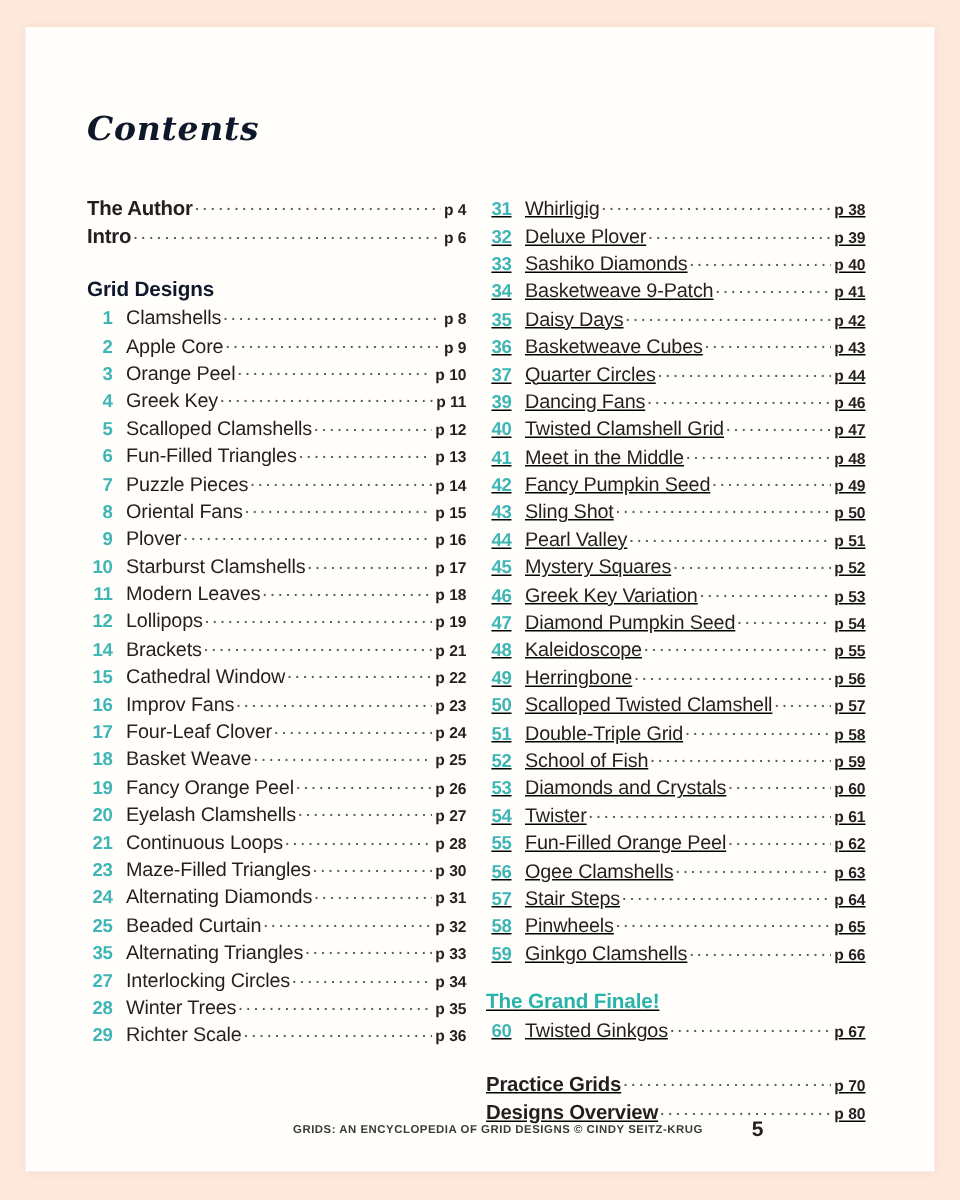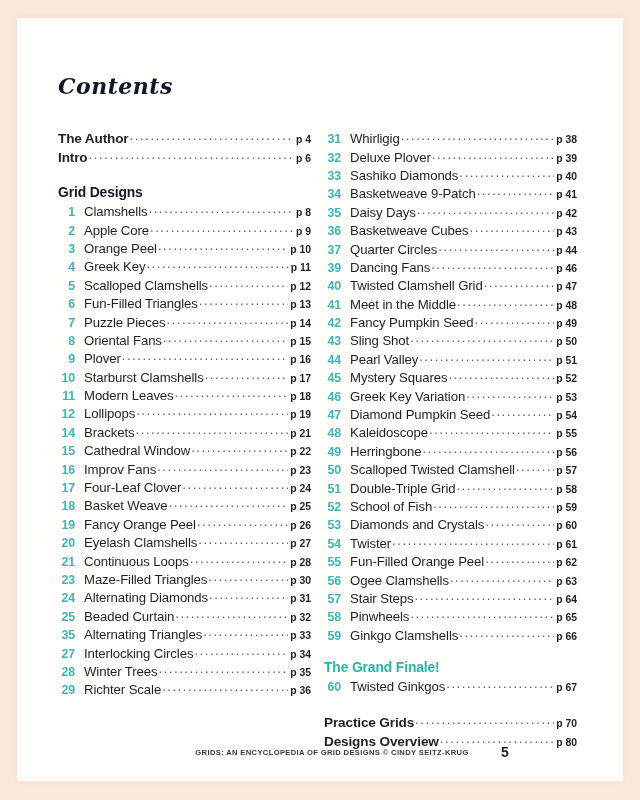--- a/index.html
+++ b/index.html
@@ -38,21 +38,21 @@
     color: #0f172a;
     white-space: nowrap;
   }
 
   
   .column {
     position: absolute;
     top: 112px;
   }
   #col-left  { left: 41px;  width: 253px; }
-  #col-right { left: 307px; width: 253px; }
+  #col-right { left: 307px; width: 253px; text-decoration: underline; }
 
   
   #col-divider {
     position: absolute;
     left: 296px;
     top: 112px;
     width: 1px;
     height: 0px;
     background: transparent;
   }

